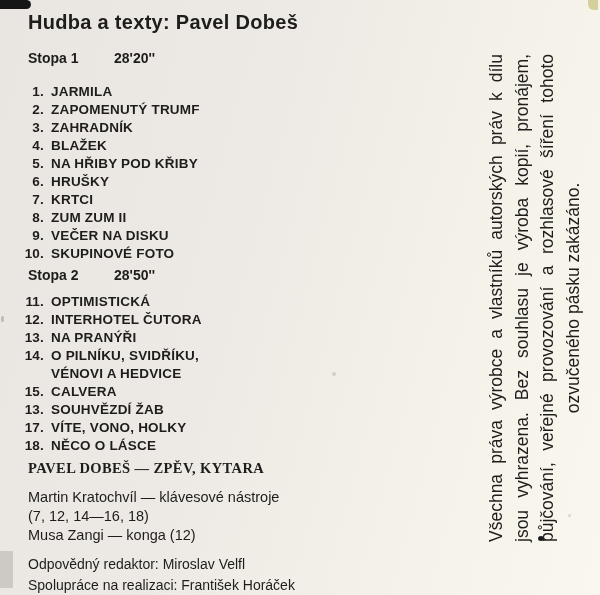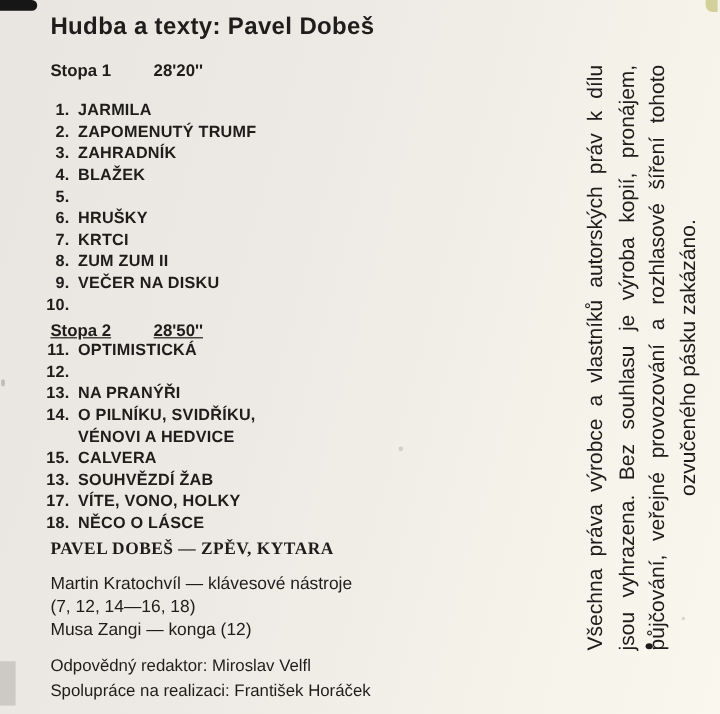--- a/index.html
+++ b/index.html
@@ -2,29 +2,29 @@
 <html><head>
 <meta charset="utf-8">
 <style>
   html,body{margin:0;padding:0;}
   body{
     width:600px;height:595px;position:relative;overflow:hidden;
     font-family:"Liberation Sans", sans-serif;
     background:linear-gradient(105deg,#e9e6e1 0%,#edeae5 40%,#f4f1e9 70%,#faf7ee 100%);
     color:#1e1d1b;
   }
-  .content{position:absolute;left:38px;top:0;width:430px;}
+  .content{position:absolute;left:24px;top:0;width:430px;}
   .title{font-size:20px;font-weight:bold;letter-spacing:.3px;margin:11px 0 0 4px;}
   .stopa-row{display:flex;font-weight:bold;font-size:14px;margin-left:4px;}
   .stopa-row .lbl{width:86px;}
   .stopa1{margin-top:16px;}
-  .stopa2{margin-top:4px;text-decoration:underline;}
+  .stopa2{margin-top:4px;}
   ol.tracklist{list-style:none;margin:0;padding:0;}
   #list1{margin-top:17px;}
-  #list2{}
+  #list2{margin-top:10px;}
   .track{display:flex;font-weight:bold;font-size:13.5px;line-height:18px;letter-spacing:.2px;}
   .track .num{flex:none;width:20px;text-align:right;margin-right:7px;}
   .performer{font-weight:bold;font-size:14.5px;letter-spacing:.4px;margin:5px 0 0 4px;font-family:Liberation Serif, serif;}
   .musicians{margin:11px 0 0 4px;font-size:14.5px;line-height:19px;}
   .production{margin:9px 0 0 4px;font-size:14px;line-height:21px;}
   .copyright{
     position:absolute;left:291px;top:247px;width:488px;height:102px;
     transform:rotate(-90deg);
     font-size:17.5px;line-height:25.5px;white-space:nowrap;
   }
@@ -62,54 +62,57 @@
       <li class="track">
         <span class="num">3.</span>
         <span class="ttl">ZAHRADNÍK</span>
       </li>
       <li class="track">
         <span class="num">4.</span>
         <span class="ttl">BLAŽEK</span>
       </li>
       <li class="track">
         <span class="num">5.</span>
+        <span class="ttl">NA HŘIBY POD KŘIBY</span>
       </li>
       <li class="track">
         <span class="num">6.</span>
         <span class="ttl">HRUŠKY</span>
       </li>
       <li class="track">
         <span class="num">7.</span>
         <span class="ttl">KRTCI</span>
       </li>
       <li class="track">
         <span class="num">8.</span>
         <span class="ttl">ZUM ZUM II</span>
       </li>
       <li class="track">
         <span class="num">9.</span>
         <span class="ttl">VEČER NA DISKU</span>
       </li>
       <li class="track">
         <span class="num">10.</span>
+        <span class="ttl">SKUPINOVÉ FOTO</span>
       </li>
     </ol>
 
   <div class="stopa-row stopa2">
     <span class="lbl">Stopa 2</span>
     <span class="dur">28'50''</span>
   </div>
 
   <ol class="tracklist" id="list2">
       <li class="track">
         <span class="num">11.</span>
         <span class="ttl">OPTIMISTICKÁ</span>
       </li>
       <li class="track">
         <span class="num">12.</span>
+        <span class="ttl">INTERHOTEL ČUTORA</span>
       </li>
       <li class="track">
         <span class="num">13.</span>
         <span class="ttl">NA PRANÝŘI</span>
       </li>
       <li class="track">
         <span class="num">14.</span>
         <span class="ttl">O PILNÍKU, SVIDŘÍKU,<br>VÉNOVI A HEDVICE</span>
       </li>
       <li class="track">

